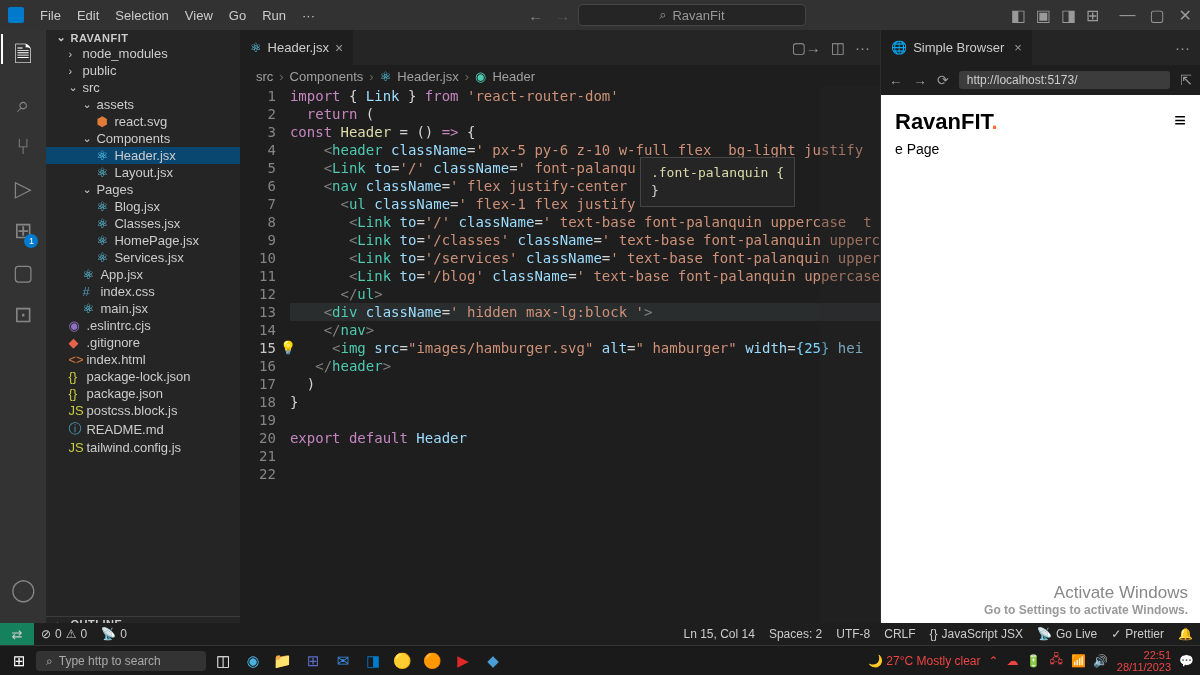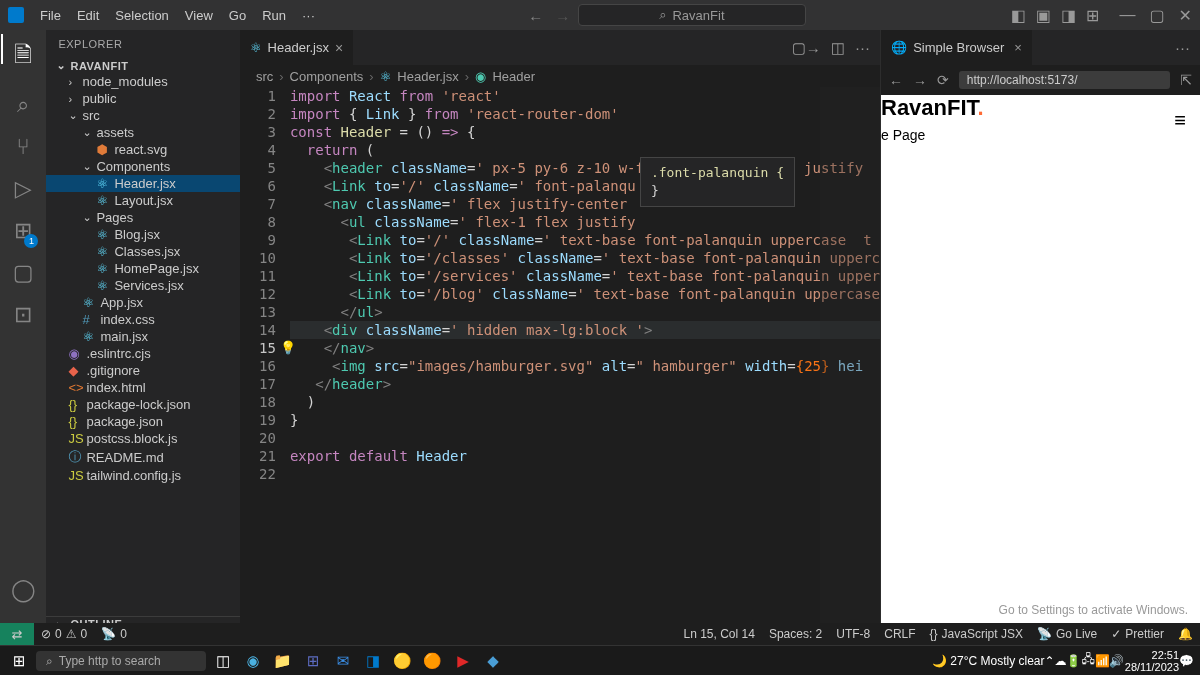--- a/index.html
+++ b/index.html
@@ -63,49 +63,49 @@
 .lines .line { height: 18px; white-space: pre; }
 .line.highlight { background: #2a2d2e; }
 .tk-k { color: #c586c0; }
 .tk-v { color: #9cdcfe; }
 .tk-s { color: #ce9178; }
 .tk-t { color: #4ec9b0; }
 .tk-p { color: #808080; }
 .tk-a { color: #9cdcfe; }
 .tk-d { color: #d4d4d4; }
 .tk-f { color: #dcdcaa; }
-.tk-n { color: #f97316; }
+.tk-n { color: #7dd3fc; }
 .minimap { position: absolute; right: 0; top: 0; width: 60px; height: 100%; background: rgba(40,40,40,0.3); }
 .hover-tip { position: absolute; left: 350px; top: 70px; background: #252526; border: 1px solid #454545; padding: 6px 10px; font-family: Consolas, monospace; font-size: 13px; color: #d4d4d4; z-index: 10; }
 .bulb { position: absolute; left: -10px; top: 252px; color: #ffd700; font-size: 13px; }
 
 .browser-pane { width: 320px; background: #1e1e1e; display: flex; flex-direction: column; border-left: 1px solid #2d2d2d; }
 .browser-tabs { height: 35px; background: #252526; display: flex; align-items: center; }
 .browser-tab { height: 35px; display: flex; align-items: center; padding: 0 10px; background: #1e1e1e; gap: 6px; }
 .browser-nav { height: 30px; display: flex; align-items: center; padding: 0 8px; gap: 10px; color: #999; font-size: 14px; }
 .url { background: #3c3c3c; padding: 2px 8px; border-radius: 3px; font-size: 12px; flex: 1; color: #ccc; }
-.browser-body { flex: 1; background: #fff; color: #000; position: relative; }
+.browser-body { flex: 1; background: #fff; color: #000; padding: 14px; position: relative; }
 .brand { font-size: 22px; font-weight: 700; }
 .brand-dot { color: #ff6b35; }
 .burger { position: absolute; right: 14px; top: 14px; font-size: 20px; }
 .page-text { font-size: 14px; margin-top: 6px; }
 .activate { position: absolute; bottom: 28px; right: 12px; text-align: right; color: #999; }
 .activate .h { font-size: 17px; color: #888; }
-.activate .s { font-size: 12px; }
+.activate .s { font-size: 12px; font-weight: bold; }
 
 .status-bar { height: 22px; background: #007acc; color: #fff; display: flex; align-items: center; font-size: 12px; }
 .status-bar .sb-remote { background: #16825d; width: 34px; height: 22px; display: flex; align-items: center; justify-content: center; font-size: 13px; }
 .status-bar .sb-item { padding: 0 7px; display: flex; align-items: center; gap: 4px; cursor: pointer; }
 .status-bar .sb-right { margin-left: auto; display: flex; }
 .status-bar.dark { background: #1e1e1e; color: #ccc; }
 
 .taskbar { height: 30px; background: #1a1a1a; display: flex; align-items: center; border-top: 1px solid #333; padding: 0 6px; gap: 4px; position: absolute; bottom: 0; width: 100%; }
 .tb-icon { width: 26px; height: 26px; display: flex; align-items: center; justify-content: center; color: #fff; font-size: 15px; cursor: pointer; }
 .tb-search { background: #333; border-radius: 4px; padding: 3px 10px; color: #aaa; font-size: 12px; width: 170px; display: flex; align-items: center; gap: 6px; }
-.tb-right { margin-left: auto; display: flex; align-items: center; font-size: 12px; color: #ffffff; justify-content: center; }
+.tb-right { margin-left: auto; display: flex; align-items: center; gap: 8px; font-size: 12px; color: #ef4444; justify-content: center; }
 .tb-clock { text-align: right; font-size: 11px; line-height: 12px; }
 </style>
 </head>
 <body>
 
 <div class="title-bar">
   <div class="vs-icon"></div>
   <div class="menu">
     <div class="menu-item">File</div>
     <div class="menu-item">Edit</div>
@@ -147,21 +147,20 @@
     <div class="ab-icon">▷</div>
     <div class="ab-icon">⊞<span class="badge">1</span></div>
     <div class="ab-icon">▢</div>
     <div class="ab-icon">⊡</div>
     <div class="spacer"></div>
     <div class="ab-icon">◯</div>
     <div class="ab-icon">⚙</div>
   </div>
 
   <div class="sidebar">
-    <div class="sidebar-title">EXPLORER</div>
     <div class="tree">
       <div class="tree-item folder-hdr">
           <span class="chev">⌄</span>
           <span class="fname">RAVANFIT</span>
         </div>
       <div class="tree-item indent1">
           <span class="chev">›</span>
           <span class="fname">node_modules</span>
         </div>
       <div class="tree-item indent1">
@@ -314,24 +313,23 @@
             <div>16</div>
             <div>17</div>
             <div>18</div>
             <div>19</div>
             <div>20</div>
             <div>21</div>
             <div>22</div>
         </div>
         <div class="lines">
           <div class="bulb">💡</div>
-          <div class="line"><span class="tk-k">import</span><span class="tk-v"> React </span><span class="tk-k">from</span><span class="tk-s"> 'react'</span></div>
           <div class="line"><span class="tk-k">import</span><span class="tk-d"> { </span><span class="tk-v">Link</span><span class="tk-d"> } </span><span class="tk-k">from</span><span class="tk-s"> 'react-router-dom'</span></div>
+          <div class="line"><span class="tk-k">  return</span><span class="tk-d"> (</span></div>
           <div class="line"><span class="tk-k">const</span><span class="tk-f"> Header</span><span class="tk-d"> = () </span><span class="tk-k">=&gt;</span><span class="tk-d"> {</span></div>
-          <div class="line"><span class="tk-k">  return</span><span class="tk-d"> (</span></div>
           <div class="line"><span class="tk-p">    &lt;</span><span class="tk-t">header</span><span class="tk-a"> className</span><span class="tk-d">=</span><span class="tk-s">' px-5 py-6 z-10 w-full flex  bg-light justify</span></div>
           <div class="line"><span class="tk-p">    &lt;</span><span class="tk-t">Link</span><span class="tk-a"> to</span><span class="tk-d">=</span><span class="tk-s">'/'</span><span class="tk-a"> className</span><span class="tk-d">=</span><span class="tk-s">' font-palanqu</span></div>
           <div class="line"><span class="tk-p">    &lt;</span><span class="tk-t">nav</span><span class="tk-a"> className</span><span class="tk-d">=</span><span class="tk-s">' flex justify-center</span></div>
           <div class="line"><span class="tk-p">      &lt;</span><span class="tk-t">ul</span><span class="tk-a"> className</span><span class="tk-d">=</span><span class="tk-s">' flex-1 flex justify</span></div>
           <div class="line"><span class="tk-p">       &lt;</span><span class="tk-t">Link</span><span class="tk-a"> to</span><span class="tk-d">=</span><span class="tk-s">'/'</span><span class="tk-a"> className</span><span class="tk-d">=</span><span class="tk-s">' text-base font-palanquin uppercase  t</span></div>
           <div class="line"><span class="tk-p">       &lt;</span><span class="tk-t">Link</span><span class="tk-a"> to</span><span class="tk-d">=</span><span class="tk-s">'/classes'</span><span class="tk-a"> className</span><span class="tk-d">=</span><span class="tk-s">' text-base font-palanquin upperc</span></div>
           <div class="line"><span class="tk-p">       &lt;</span><span class="tk-t">Link</span><span class="tk-a"> to</span><span class="tk-d">=</span><span class="tk-s">'/services'</span><span class="tk-a"> className</span><span class="tk-d">=</span><span class="tk-s">' text-base font-palanquin upper</span></div>
           <div class="line"><span class="tk-p">       &lt;</span><span class="tk-t">Link</span><span class="tk-a"> to</span><span class="tk-d">=</span><span class="tk-s">'/blog'</span><span class="tk-a"> className</span><span class="tk-d">=</span><span class="tk-s">' text-base font-palanquin uppercase</span></div>
           <div class="line"><span class="tk-p">      &lt;/</span><span class="tk-t">ul</span><span class="tk-p">&gt;</span></div>
           <div class="line highlight"><span class="tk-p">    &lt;</span><span class="tk-t">div</span><span class="tk-a"> className</span><span class="tk-d">=</span><span class="tk-s">' hidden max-lg:block '</span><span class="tk-p">&gt;</span></div>
@@ -370,20 +368,21 @@
         <div class="url">http://localhost:5173/</div>
         <span>⇱</span>
       </div>
       <div class="browser-body">
         <div class="brand">
           <span>Ravan</span><span>FIT</span><span class="brand-dot">.</span>
         </div>
         <div class="burger">≡</div>
         <div class="page-text">e Page</div>
         <div class="activate">
+          <div class="h">Activate Windows</div>
           <div class="s">Go to Settings to activate Windows.</div>
         </div>
       </div>
     </div>
   </div>
 </div>
 
 <div class="status-bar dark" style="position:absolute;bottom:30px;width:100%">
   <div class="sb-remote">⇄</div>
   <div class="sb-item">

